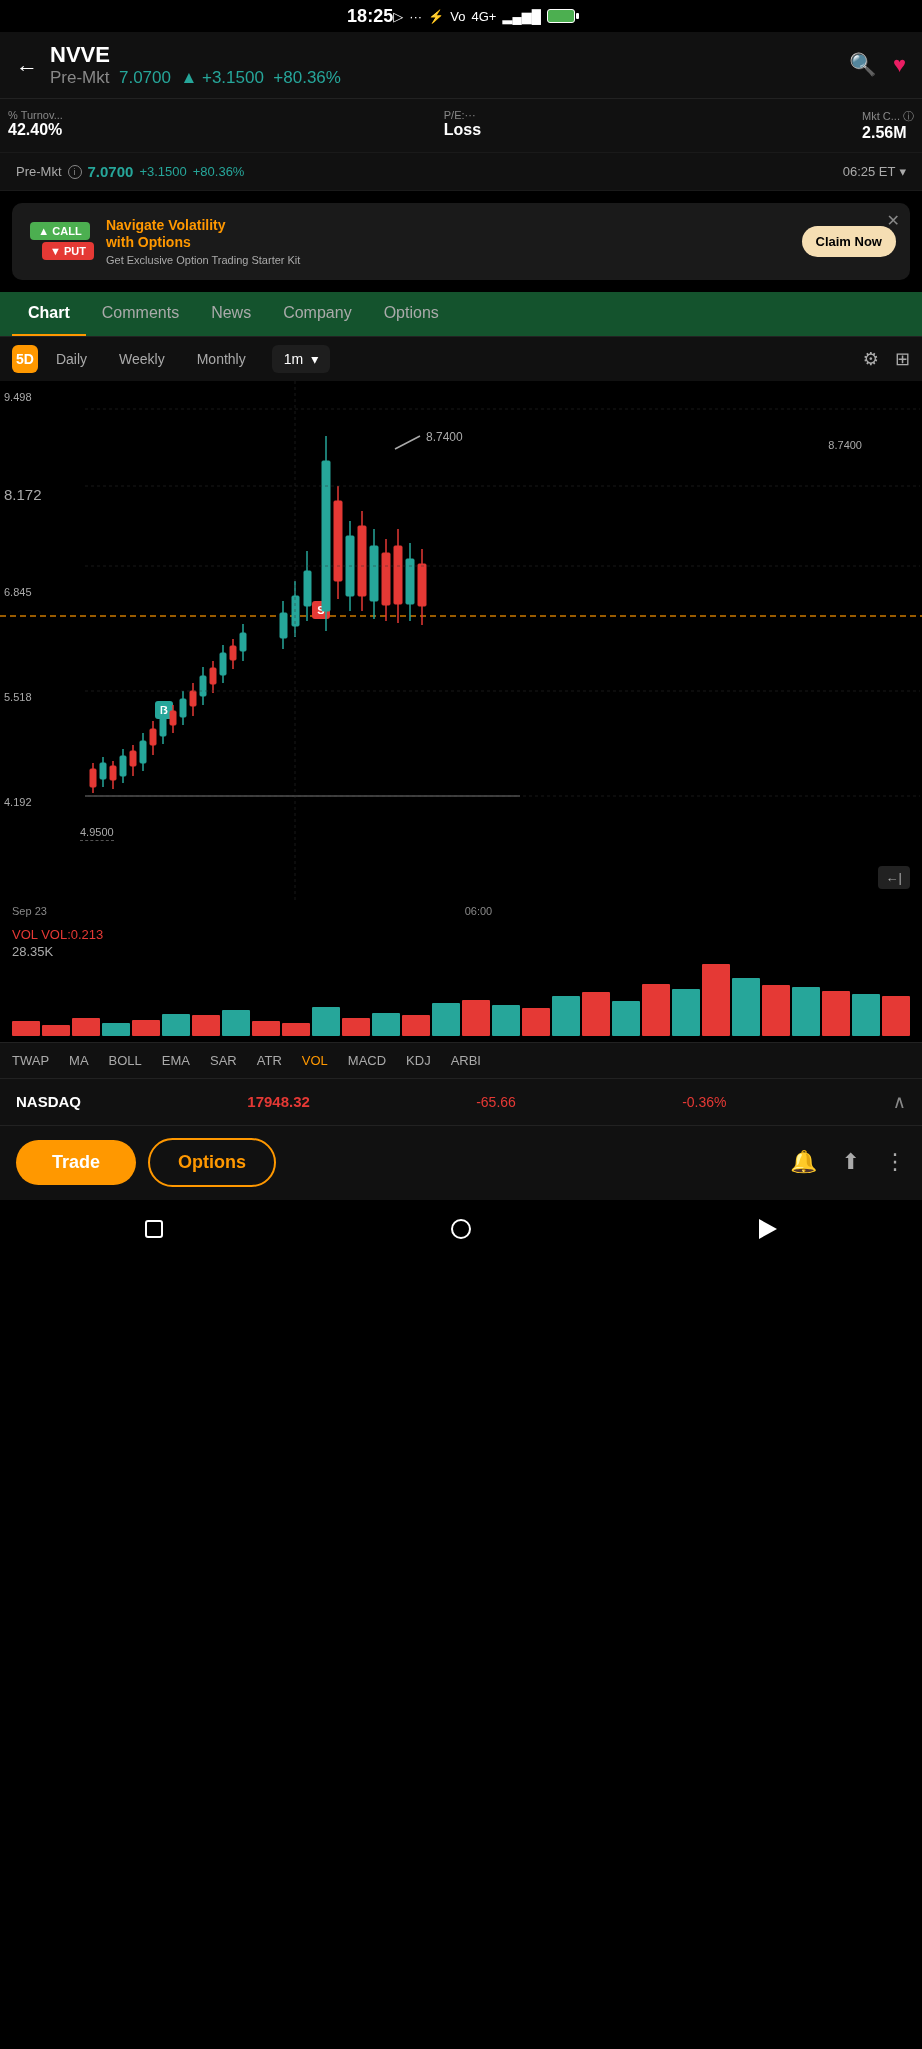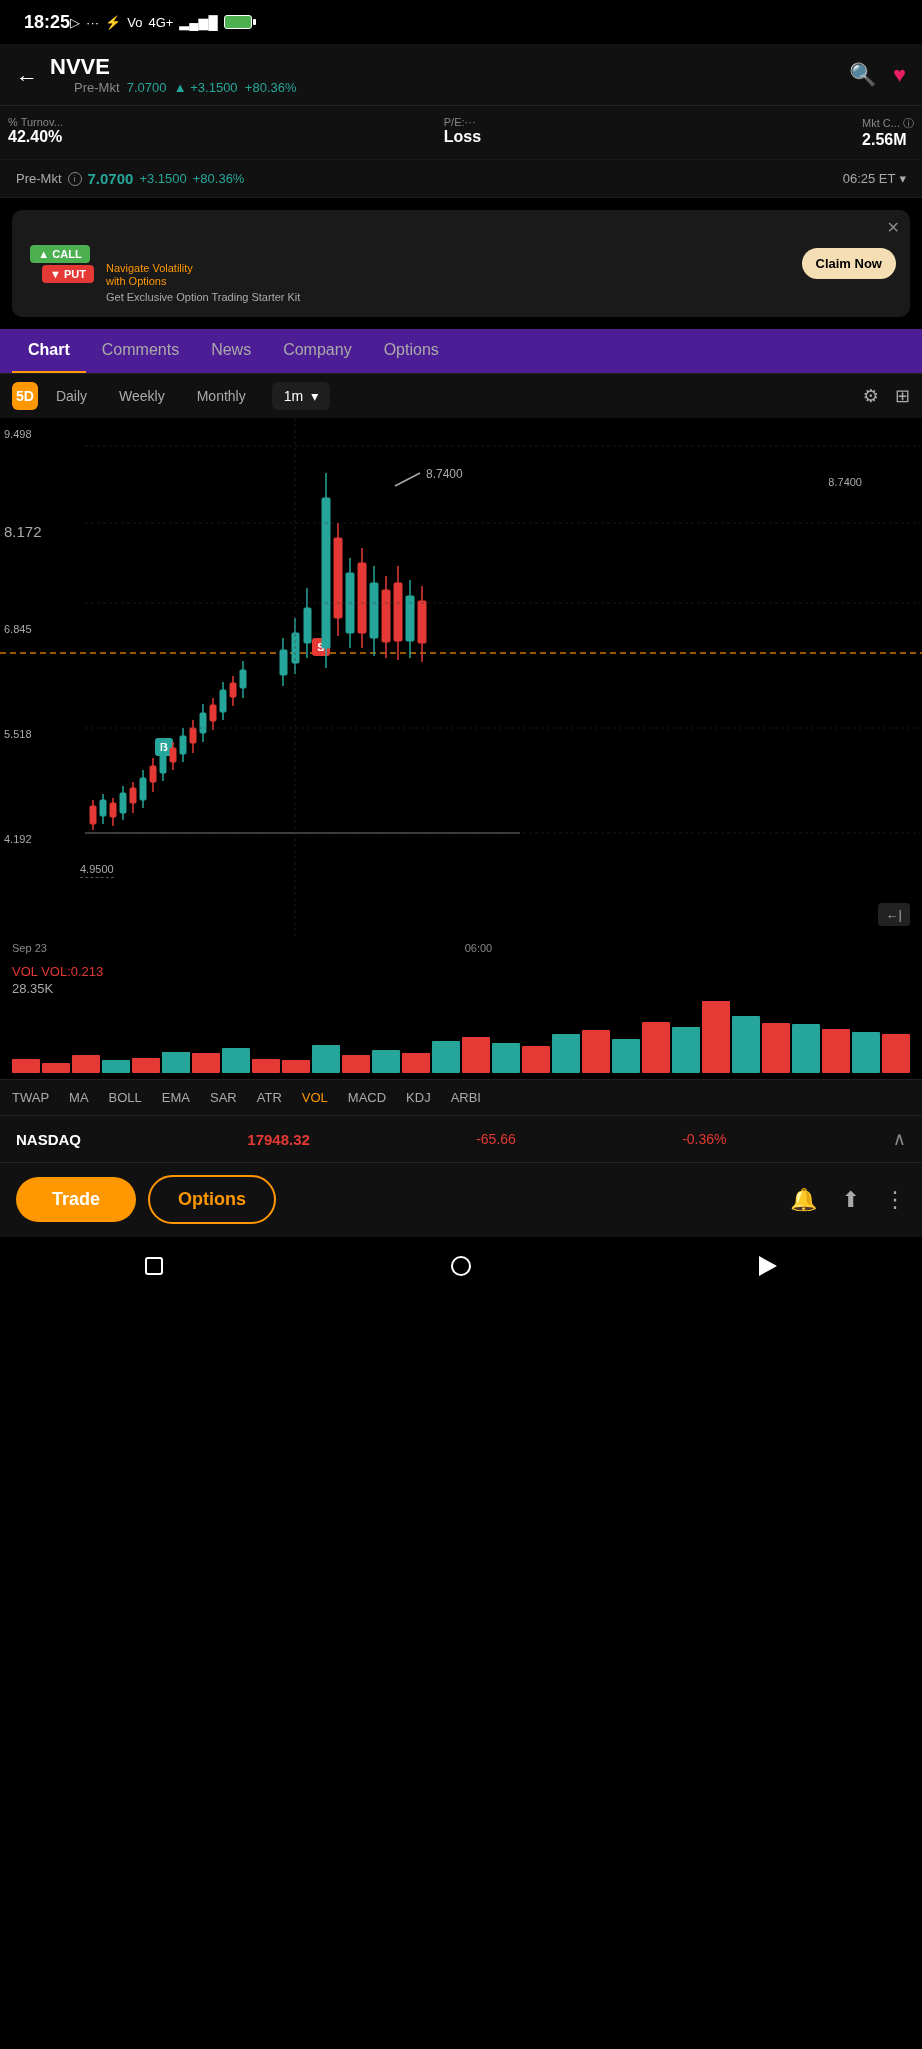--- a/index.html
+++ b/index.html
@@ -10,24 +10,24 @@
       font-family: -apple-system, BlinkMacSystemFont, 'Segoe UI', sans-serif;
       width: 922px;
       min-height: 2049px;
       overflow-x: hidden;
     }
 
     
     .status-bar {
       background: #000;
       display: flex;
-      justify-content: flex-start;
+      justify-content: center;
       align-items: center;
       padding: 8px 24px;
-      height: 44px;
+      height: 32px;
     }
     .status-time {
       font-size: 18px;
       font-weight: 600;
       color: #fff;
     }
     .status-icons {
       display: flex;
       align-items: center;
       gap: 6px;
@@ -70,23 +70,22 @@
     }
     .header-info {
       flex: 1;
     }
     .header-ticker {
       font-size: 22px;
       font-weight: 700;
       color: #fff;
     }
     .header-premkt {
-      font-size: 13px;
+      font-size: 17px;
       color: #888;
-      margin-left: 24px;
     }
     .header-premkt span.green { color: #26a69a; }
     .header-premkt span.green-up { color: #26a69a; }
     .header-actions {
       display: flex;
       gap: 16px;
       align-items: center;
     }
     .header-search, .header-heart {
       font-size: 22px;
@@ -199,25 +198,24 @@
       border-radius: 4px;
       display: flex;
       align-items: center;
       gap: 3px;
       margin-left: 16px;
     }
     .ad-content {
       flex: 1;
     }
     .ad-title {
-      font-size: 11px;
-      font-weight: 400;
+      font-size: 14px;
+      font-weight: 700;
       color: #fff;
       line-height: 1.2;
-      margin-top: 38px;
     }
     .ad-title span { color: #ff9800; }
     .ad-subtitle {
       font-size: 11px;
       color: #aaa;
       margin-top: 3px;
     }
     .ad-btn {
       background: #f5deb3;
       color: #000;
@@ -226,21 +224,21 @@
       padding: 8px 14px;
       font-size: 13px;
       font-weight: 600;
       cursor: pointer;
       white-space: nowrap;
     }
 
     
     .main-tabs {
       display: flex;
-      background: #4c1d95;
+      background: #14532d;
       border-bottom: 1px solid #222;
       padding: 0 12px;
       margin-top: 4px;
     }
     .tab-item {
       padding: 12px 16px;
       font-size: 16px;
       color: #aaa;
       cursor: pointer;
       border-bottom: 2px solid transparent;

